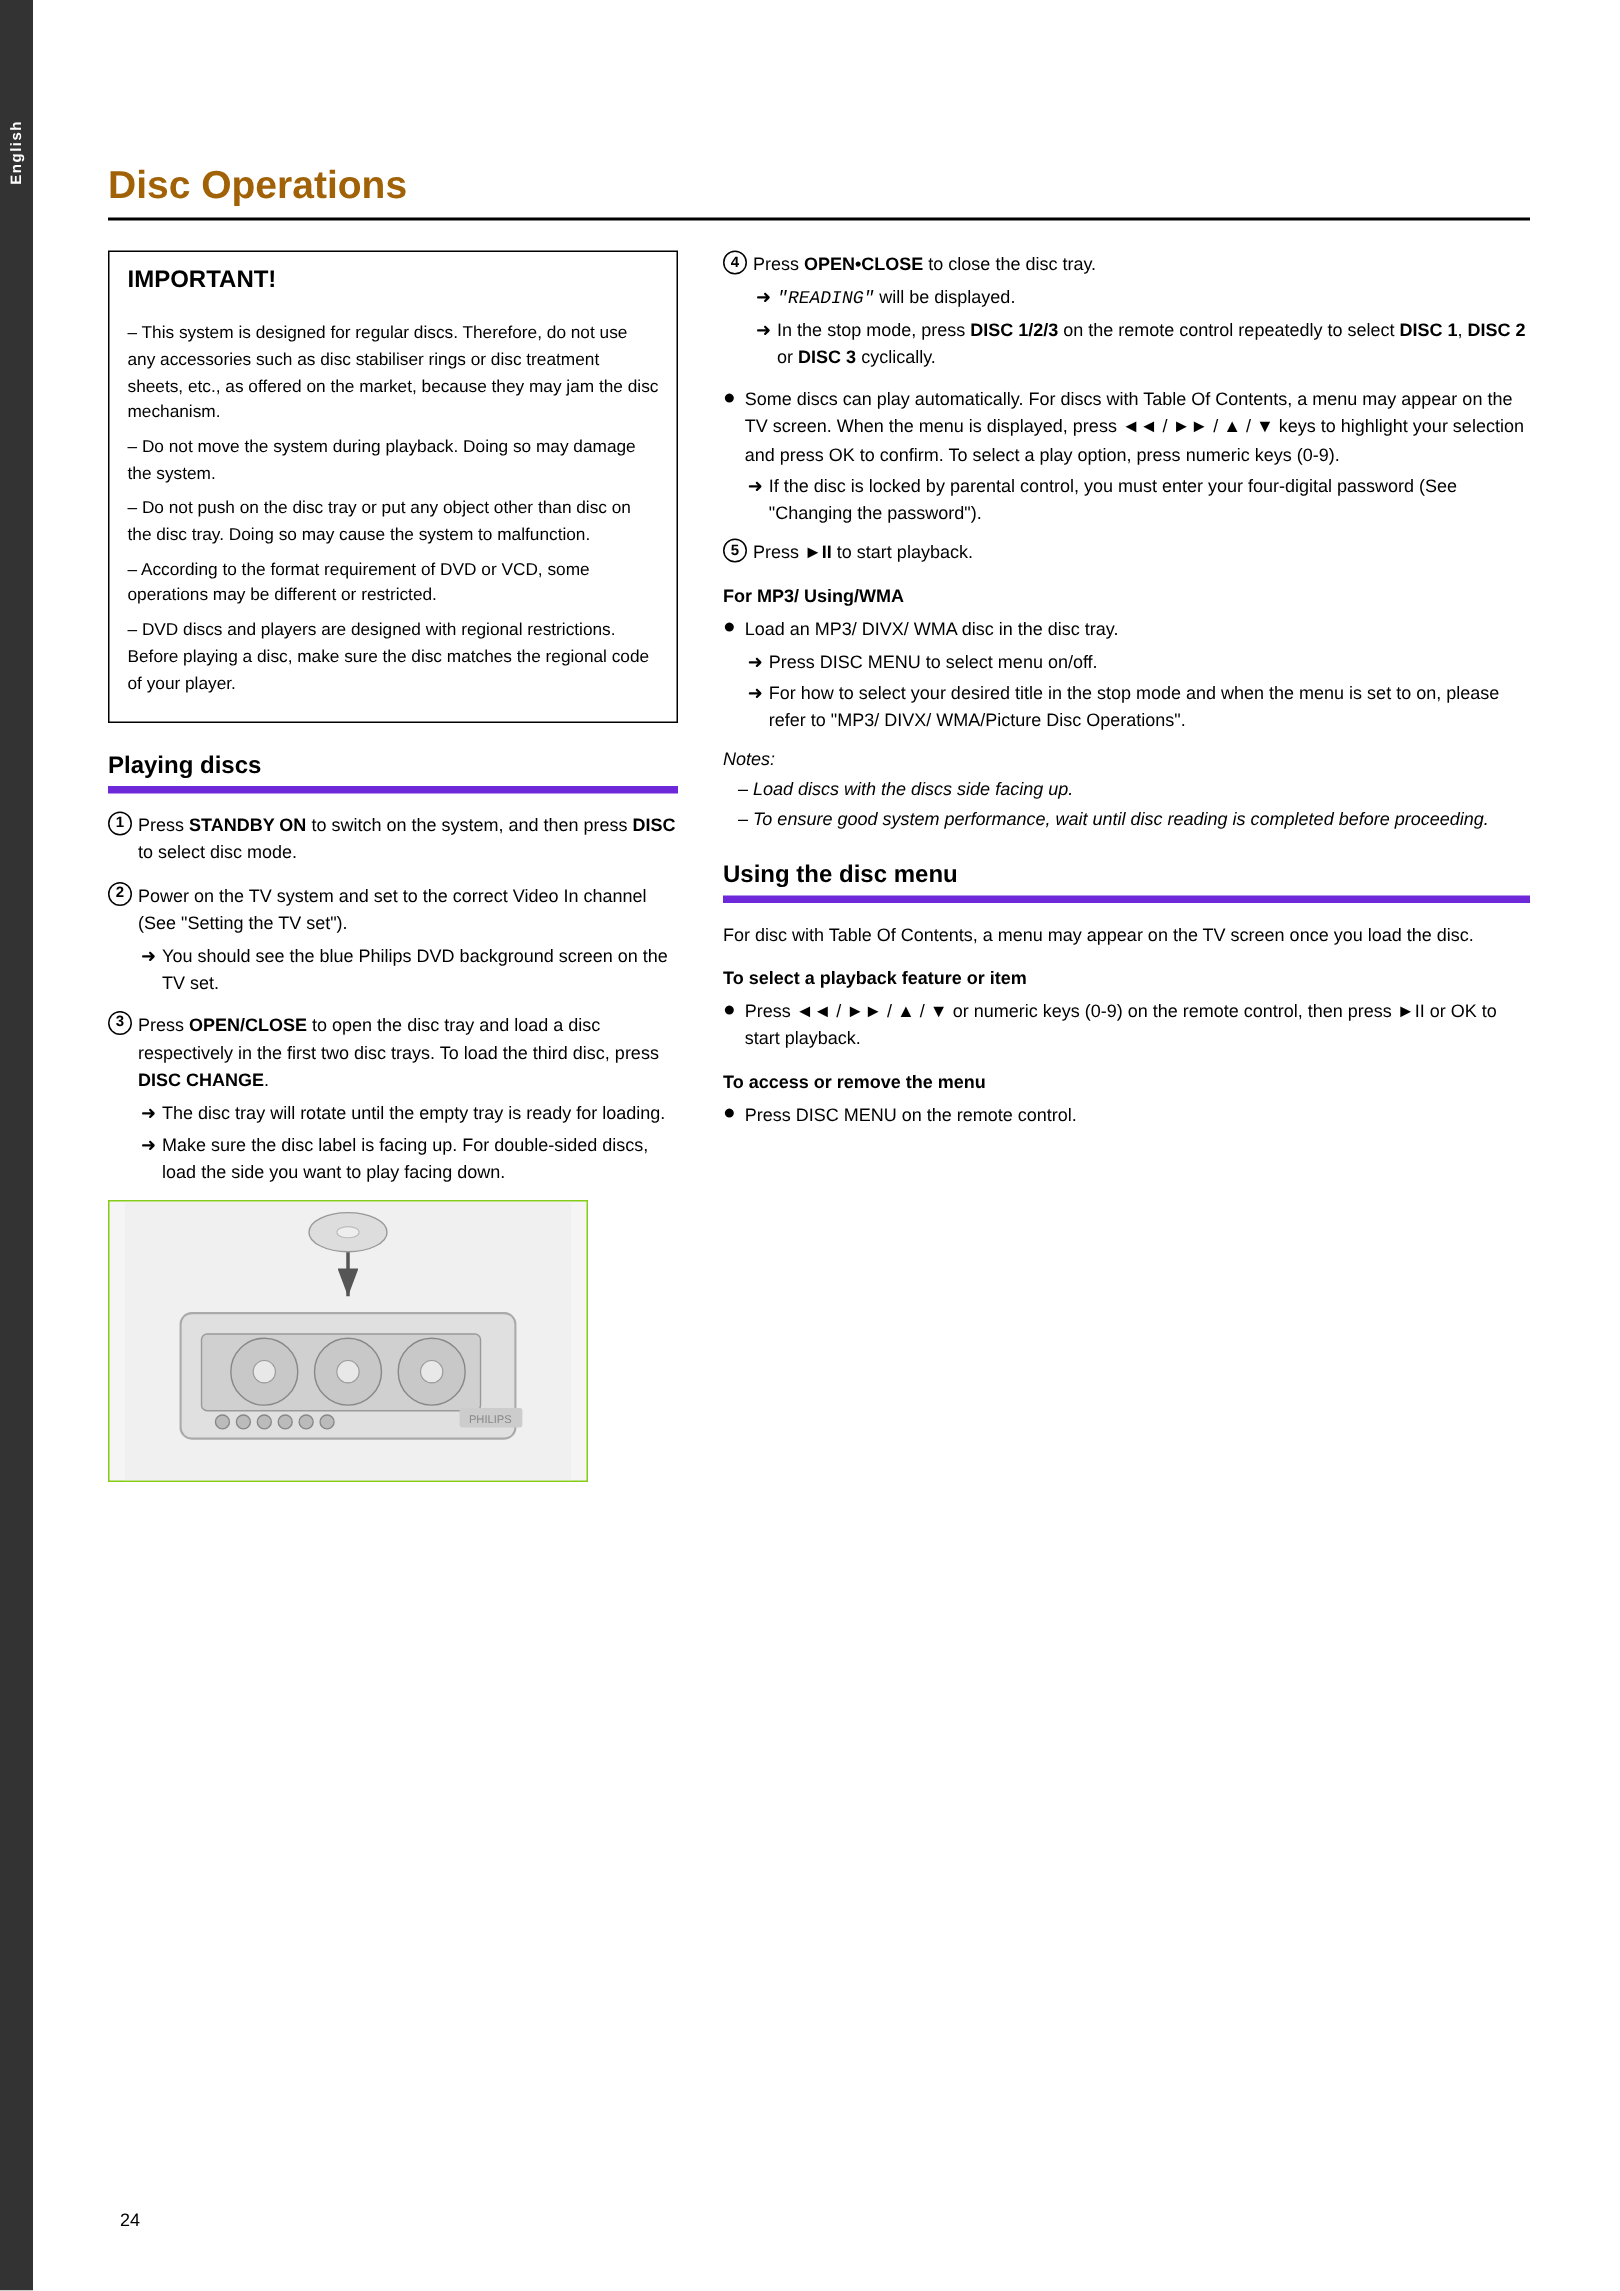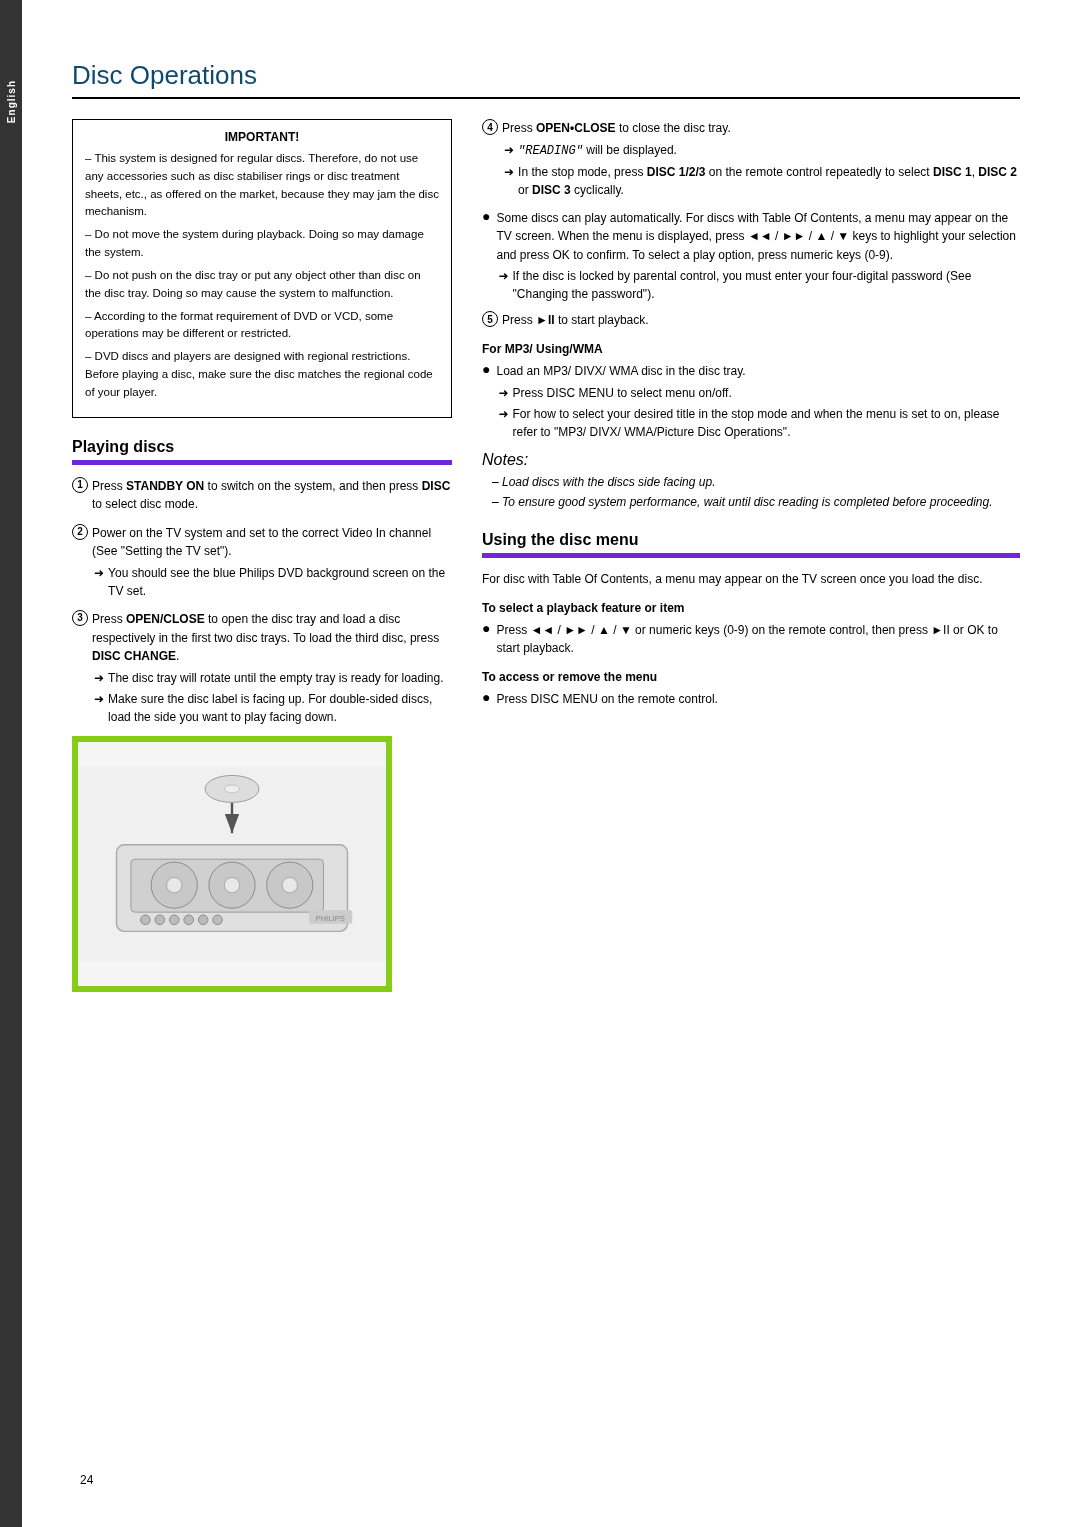--- a/index.html
+++ b/index.html
@@ -43,25 +43,26 @@
 
     
     .main-content {
       flex: 1;
       padding: 60px 60px 60px 50px;
     }
 
     
     .page-title {
       font-size: 26px;
-      font-weight: normal;
-      color: #0c4a6e;
+      font-weight: bold;
+      color: #a16207;
       margin-bottom: 20px;
       border-bottom: 2px solid #000;
       padding-bottom: 6px;
+      margin-top: 48px;
     }
 
     
     .two-col {
       display: flex;
       flex-direction: row;
       gap: 30px;
     }
 
     .left-col {
@@ -74,24 +75,23 @@
     }
 
     
     .important-box {
       border: 1px solid #000;
       padding: 10px 12px;
       margin-bottom: 20px;
     }
 
     .important-title {
-      font-size: 12px;
-      font-weight: bold;
-      margin-bottom: 6px;
-      text-align: center;
+      font-size: 16px;
+      font-weight: bold;
+      margin-bottom: 18px;
     }
 
     .important-text {
       font-size: 11.5px;
       line-height: 1.55;
     }
 
     .important-text p {
       margin-bottom: 5px;
     }
@@ -177,21 +177,21 @@
       margin-bottom: 6px;
     }
 
     
     .notes-section {
       margin-top: 10px;
     }
 
     .notes-label {
       font-style: italic;
-      font-size: 16px;
+      font-size: 12px;
       margin-bottom: 4px;
     }
 
     .note-item {
       font-style: italic;
       font-size: 12px;
       line-height: 1.5;
       padding-left: 10px;
       margin-bottom: 2px;
     }
@@ -200,22 +200,22 @@
     .page-num {
       position: absolute;
       bottom: 40px;
       left: 80px;
       font-size: 12px;
     }
 
     
     .disc-image {
       width: 320px;
-      height: 256px;
-      border: 6px solid #84cc16;
+      height: 188px;
+      border: 1px solid #84cc16;
       background: #f5f5f5;
       display: flex;
       align-items: center;
       justify-content: center;
       margin-top: 10px;
       overflow: hidden;
     }
 
     .disc-image svg {
       width: 100%;

